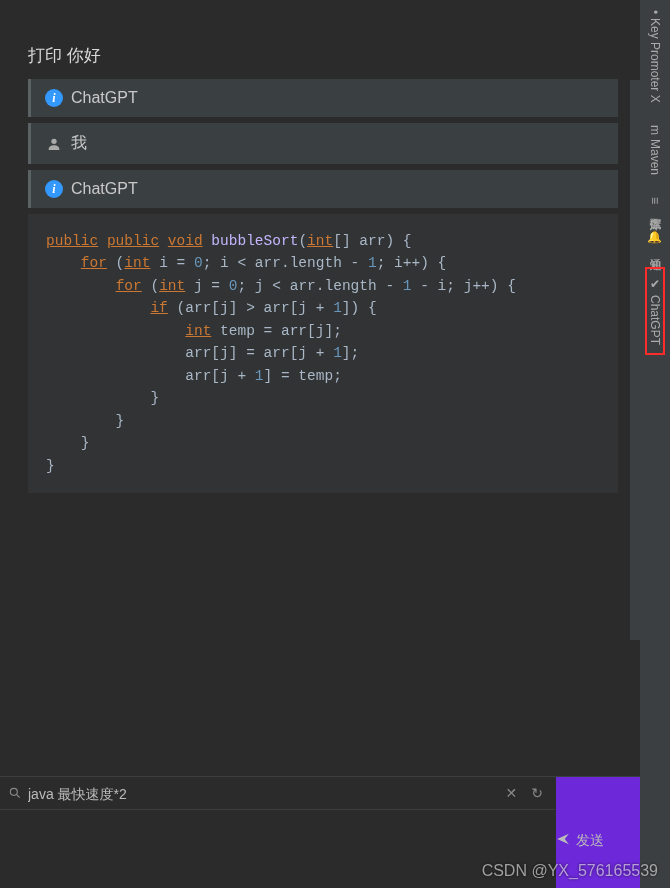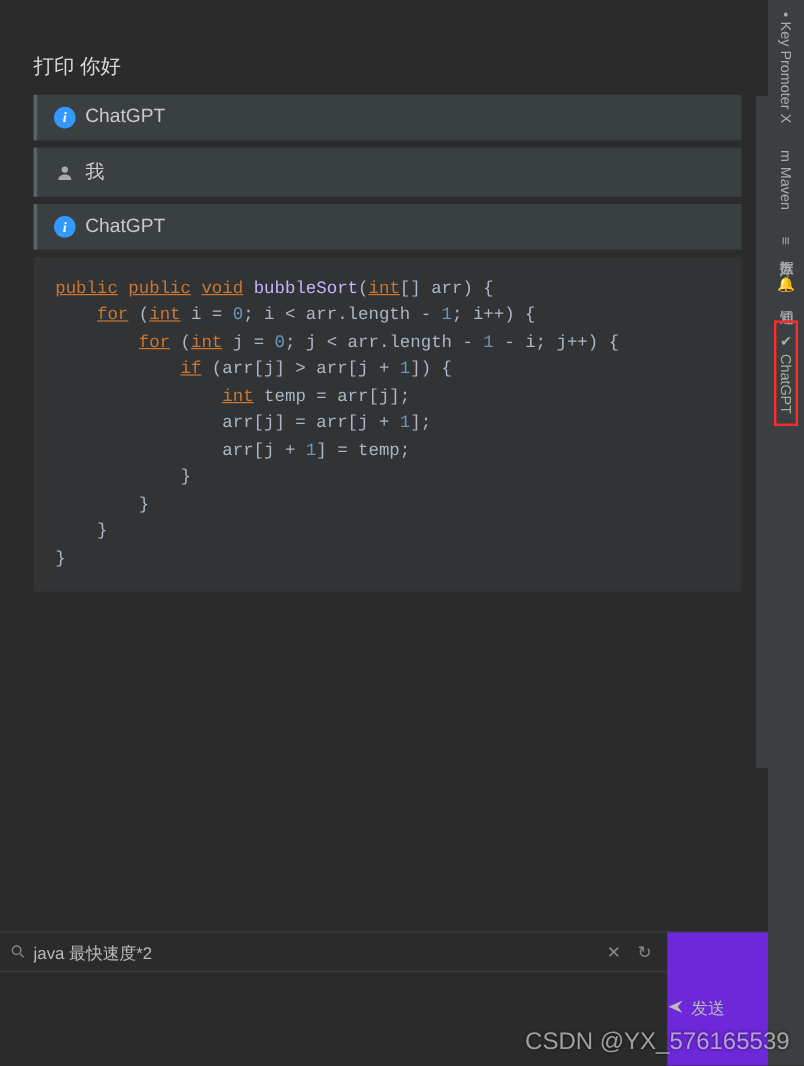--- a/index.html
+++ b/index.html
@@ -145,21 +145,21 @@
 }
 .side-tab.highlighted {
   border: 2.5px solid #ff2a2a;
   padding: 8px 1px;
 }
 .side-icon { font-size: 12px; }
 .watermark {
   position: absolute;
   right: 12px; bottom: 8px;
   color: #ddd;
-  font-size: 20px;
+  font-size: 16px;
   opacity: 0.65;
   text-shadow: 0 0 3px #000;
 }
 .scrollbar-track {
   position: absolute;
   right: 30px; top: 80px;
   width: 10px; height: 560px;
   background: #3c3f41;
 }
 </style>

